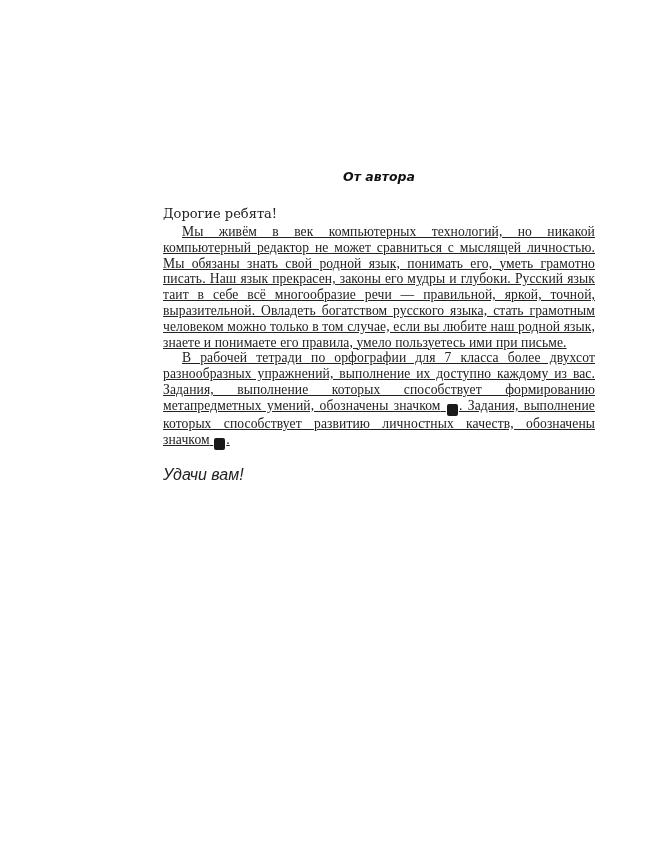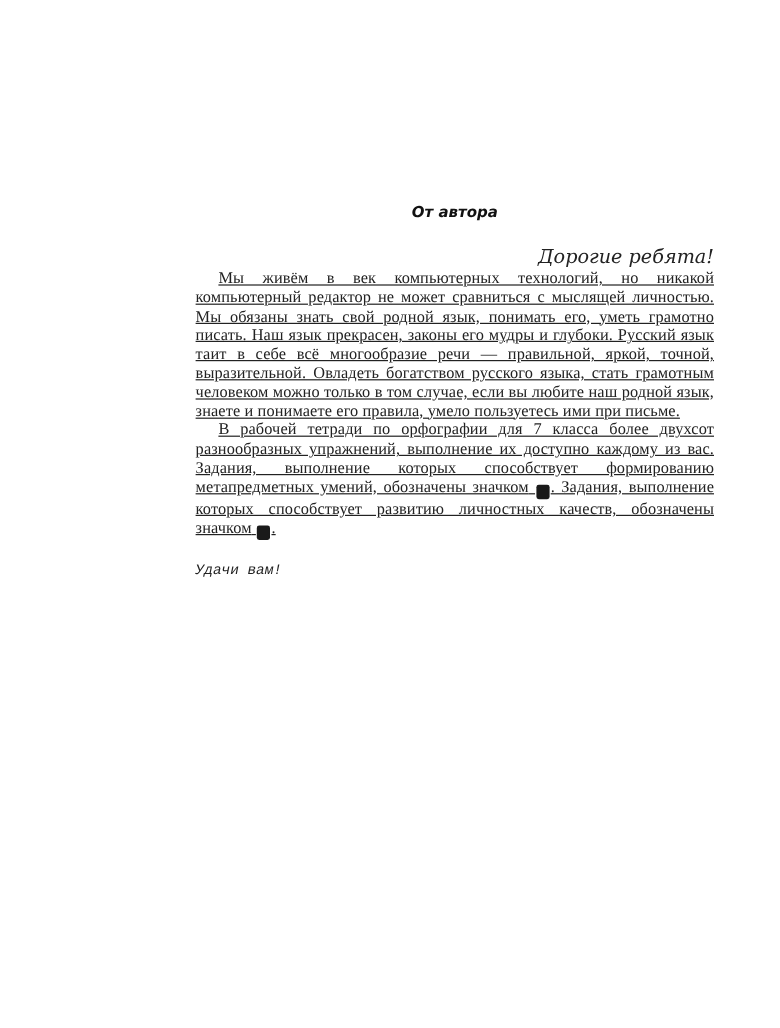--- a/index.html
+++ b/index.html
@@ -3,35 +3,35 @@
   <meta charset="utf-8">
   <style>
     html, body { margin: 0; padding: 0; background: #ffffff; }
     body { width: 650px; height: 857px; position: relative; overflow: hidden; }
     .page { position: absolute; left: 123px; top: 168px; width: 432px; color: #222; margin-left: 40px; }
     .title {
       font-family: "DejaVu Sans", sans-serif; font-weight: bold; font-style: italic;
       font-size: 12.5px; text-align: center; margin: 0 0 19px 0; line-height: 18px; color: #111;
     }
     .salute {
-      font-family: "DejaVu Serif", serif; font-style: italic; font-size: 16px;
-      line-height: 18px; margin: 0 0 1px 0; padding-left: 0; text-align: right;
+      font-family: "DejaVu Serif", serif; font-size: 13px;
+      line-height: 18px; margin: 0 0 1px 0; padding-left: 0;
     }
     p.body {
       font-family: "Liberation Serif", serif; font-size: 13.6px; line-height: 15.8px;
       text-align: justify; margin: 0; text-indent: 19px; letter-spacing: 0.1px; text-decoration: underline;
     }
     .mark {
       display: inline-block; width: 11px; height: 12px; background: #1a1a1a; color: #fff;
       border-radius: 2px; font-family: "DejaVu Sans", sans-serif; font-style: italic;
       font-weight: bold; font-size: 8px; line-height: 12px; text-align: center; vertical-align: -2px;
       margin: 0 1px;
     }
     .farewell {
-      font-family: Liberation Mono, monospace; font-style: italic; font-size: 12px;
+      font-family: Liberation Sans, sans-serif; font-style: italic; font-size: 16px;
       line-height: 18px; margin-top: 16px;
     }
   </style>
 </head>
 <body>
 
 <div class="page">
   <h1 class="title">От автора</h1>
   <div class="salute">Дорогие ребята!</div>
   <p class="body">Мы живём в век компьютерных технологий, но никакой компьютерный редактор не может сравниться с мыслящей личностью. Мы обязаны знать свой родной язык, понимать его, уметь грамотно писать. Наш язык прекрасен, законы его мудры и глубоки. Русский язык таит в себе всё многообразие речи — правильной, яркой, точной, выразительной. Овладеть богатством русского языка, стать грамотным человеком можно только в том случае, если вы любите наш родной язык, знаете и понимаете его правила, умело пользуетесь ими при письме.</p>

